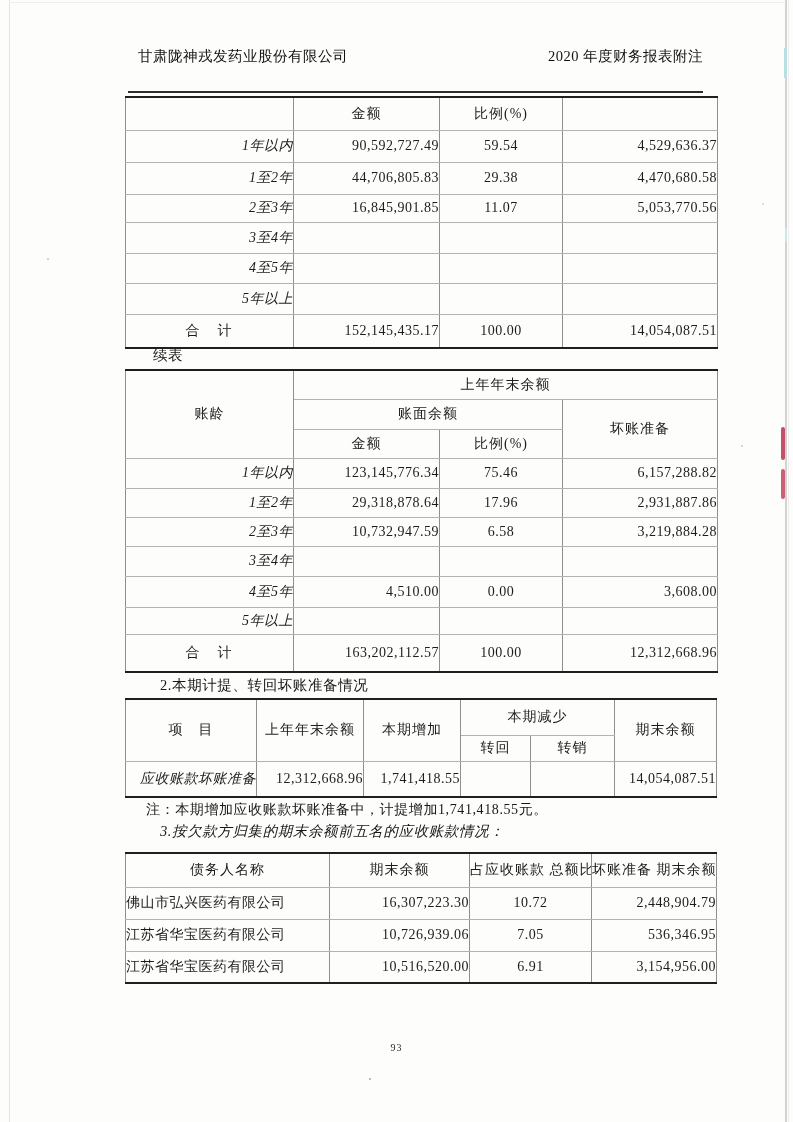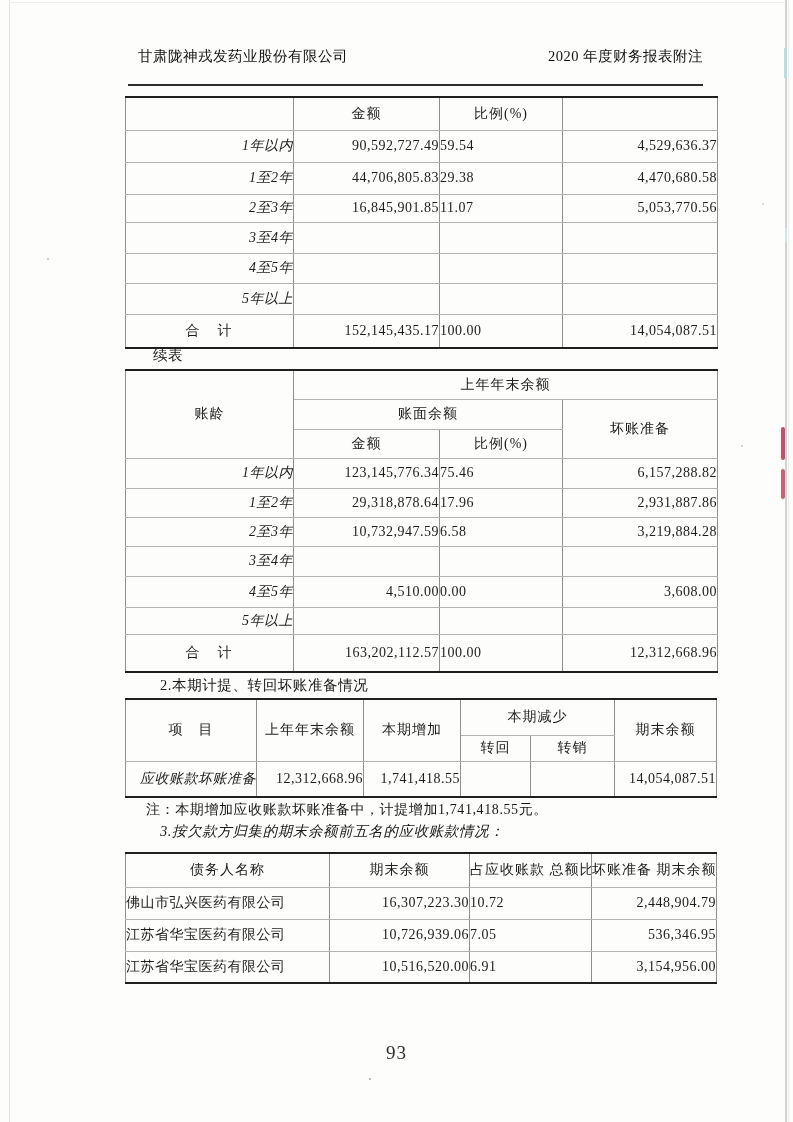--- a/index.html
+++ b/index.html
@@ -4,55 +4,55 @@
 <style>
   * { margin:0; padding:0; box-sizing:border-box; }
   html,body { width:793px; height:1122px; }
   body { background:#fdfdfc; }
   .page { position:relative; width:793px; height:1122px; overflow:hidden;
           background:#fdfdfc; font-family:"Liberation Serif","DejaVu Serif",serif; color:#161616; }
 
   
   .hdr { position:absolute; left:128px; top:47px; width:575px; display:flex;
          justify-content:space-between; align-items:flex-end;
-         border-bottom:2px solid #2e2e2e; padding-bottom:18px;
+         border-bottom:2px solid #2e2e2e; padding-bottom:25px;
          font-size:14.5px; letter-spacing:0.5px; color:#121212; }
   .hdr .l { padding-left:10px; }
 
   
   table.tbl { position:absolute; border-collapse:collapse; table-layout:fixed;
               border-top:2.5px solid #1f1f1f; border-bottom:2.5px solid #1f1f1f;
               border-left:1px solid #a5a5a5; border-right:1px solid #a5a5a5; }
   .tbl td, .tbl th { border-left:1px solid #8f8f8f; border-right:1px solid #8f8f8f;
               border-top:1px solid #b2b2b2; border-bottom:1px solid #b2b2b2;
               font-size:14px; font-weight:normal; padding:0; white-space:nowrap;
               overflow:hidden; color:#1c1c1c; vertical-align:middle; }
   .tbl th { text-align:center; letter-spacing:1px; }
   .two { white-space:pre-line; font-size:13.5px; line-height:16px; }
 
   .lbl  { text-align:right; padding-left:10px; letter-spacing:0.5px;font-style:italic; }
   .name { text-align:left; padding-left:18px; letter-spacing:0.5px;margin-left:44px; }
   .ctr  { text-align:center; letter-spacing:2px; }
   .nr   { text-align:right; padding-right:12px; letter-spacing:0.5px; }
   .nr2  { text-align:right; padding-right:9px;  letter-spacing:0.5px; }
-  .pc   { text-align:left; letter-spacing:0.5px; }
+  .pc   { text-align:center; letter-spacing:0.5px; }
 
   .t1 { left:125px; top:96px;  width:592px; }
   .t2 { left:125px; top:369px; width:592px; }
   .t3 { left:125px; top:698px; width:591px; }
   .t4 { left:125px; top:852px; width:591px; }
 
   
   .txt { position:absolute; font-size:14.5px; letter-spacing:0.6px; color:#181818; }
   .cont { left:153px; top:346px; }
   .s2   { left:160px; top:676px; }
   .note { left:146px; top:801px; font-size:14px; }
   .s3   { left:160px; top:822px;font-style:italic; }
   .pageno { position:absolute; top:1042px; left:0; width:793px; text-align:center;
-            font-size:19px; color:#2e2e2e; letter-spacing:1px; }
+            font-size:10px; color:#2e2e2e; letter-spacing:1px; }
 
   
   .art { position:absolute; }
   .edge-left  { left:9px;  top:0; width:1px; height:1122px; background:#e3e3e3; }
   .edge-right { left:785px; top:0; width:2px; height:1122px; background:#d2d2d2; }
   .edge-right2{ left:788px; top:0; width:1px; height:1122px; background:#ececec; }
   .edge-top   { left:9px; top:2px; width:777px; height:1px; background:#eeeeee; }
   .redmark1 { left:781px; top:427px; width:4px; height:33px; background:#c4506a; border-radius:2px; }
   .redmark2 { left:781px; top:469px; width:4px; height:30px; background:#cd5e74; border-radius:2px; }
   .cyanmark1{ left:784px; top:48px;  width:3px; height:30px; background:#b7dfe4; }

